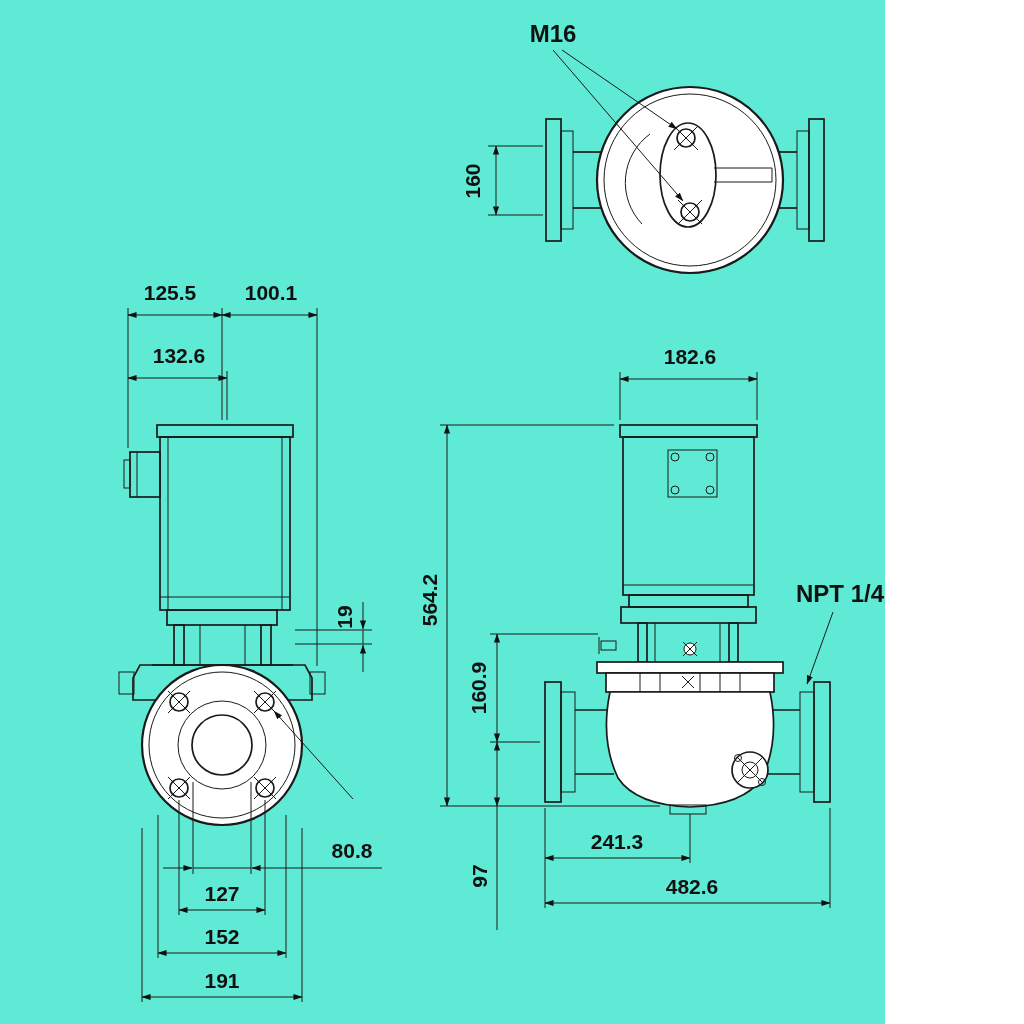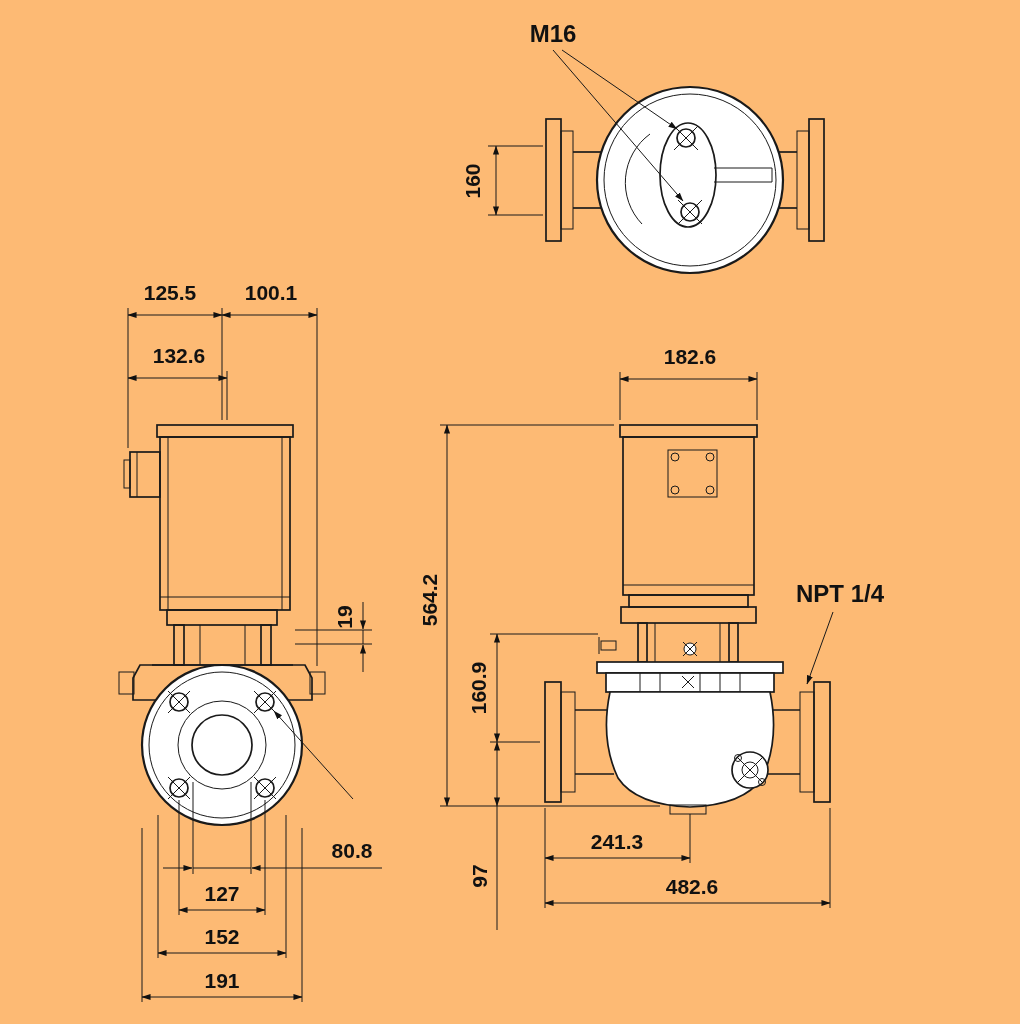--- a/index.html
+++ b/index.html
@@ -1,16 +1,16 @@
 <!DOCTYPE html>
 <html><head>
 <meta charset="utf-8">
 <style>
   html,body{margin:0;padding:0;background:#fff;}
-  .canvas{position:relative;width:1020px;height:1024px;background:#fdba74;overflow:hidden;}
+  .canvas{position:relative;width:885px;height:1024px;background:#5eead4;overflow:hidden;}
   svg{position:absolute;left:0;top:0;}
   svg *{stroke:#1a1a1a;fill:none;stroke-linecap:butt;}
   .s1{stroke-width:1;}
   .s2{stroke-width:1.7;}
   .s3{stroke-width:2.2;}
   .solid{fill:#ffffff;}
   .ext,.dim{stroke-width:1;}
   .t{font:bold 21px "Liberation Sans",sans-serif;fill:#111;stroke:none;text-anchor:middle;}
   .tb{font:bold 24px "Liberation Sans",sans-serif;fill:#111;stroke:none;text-anchor:middle;}
   #arr path{fill:#111;stroke:none;}

